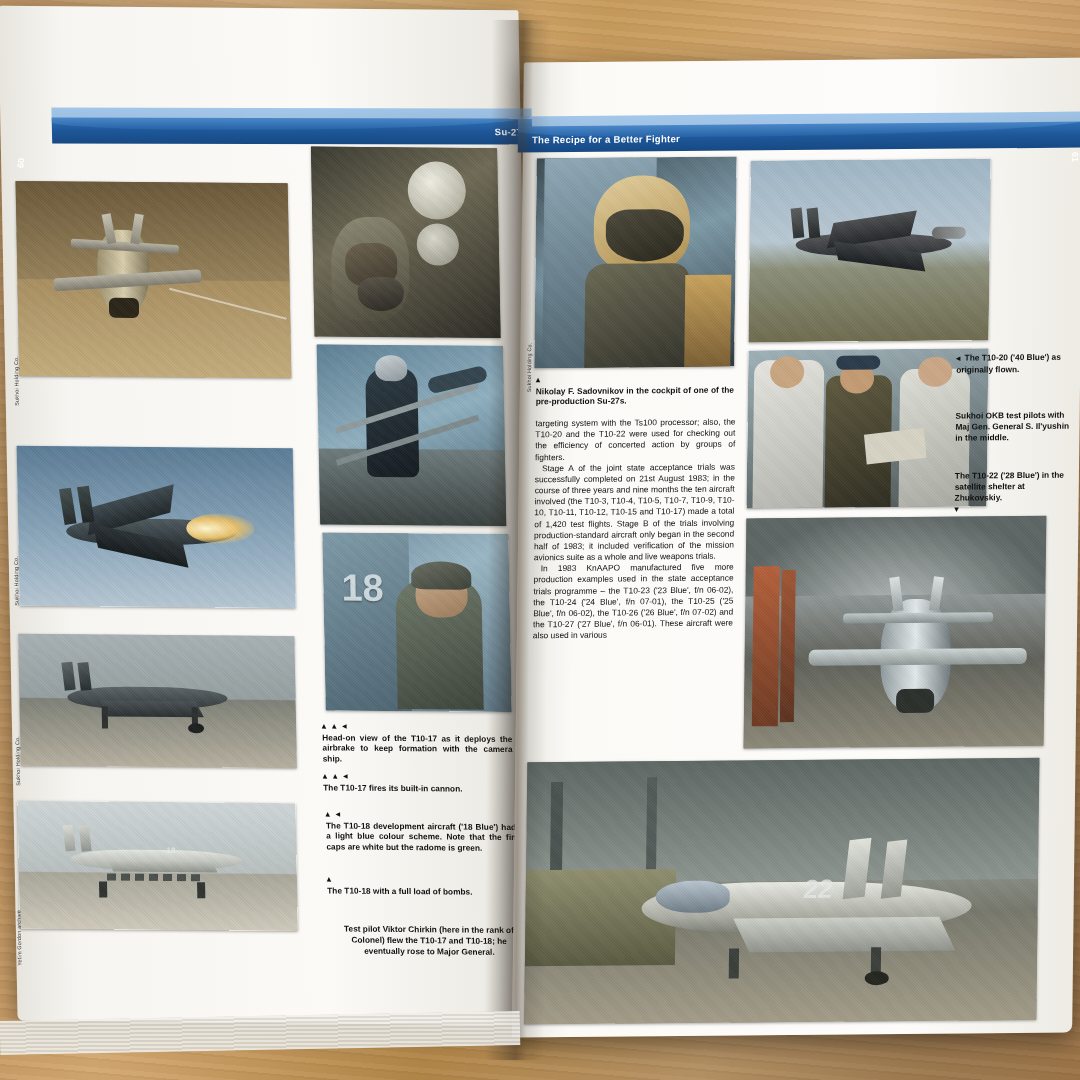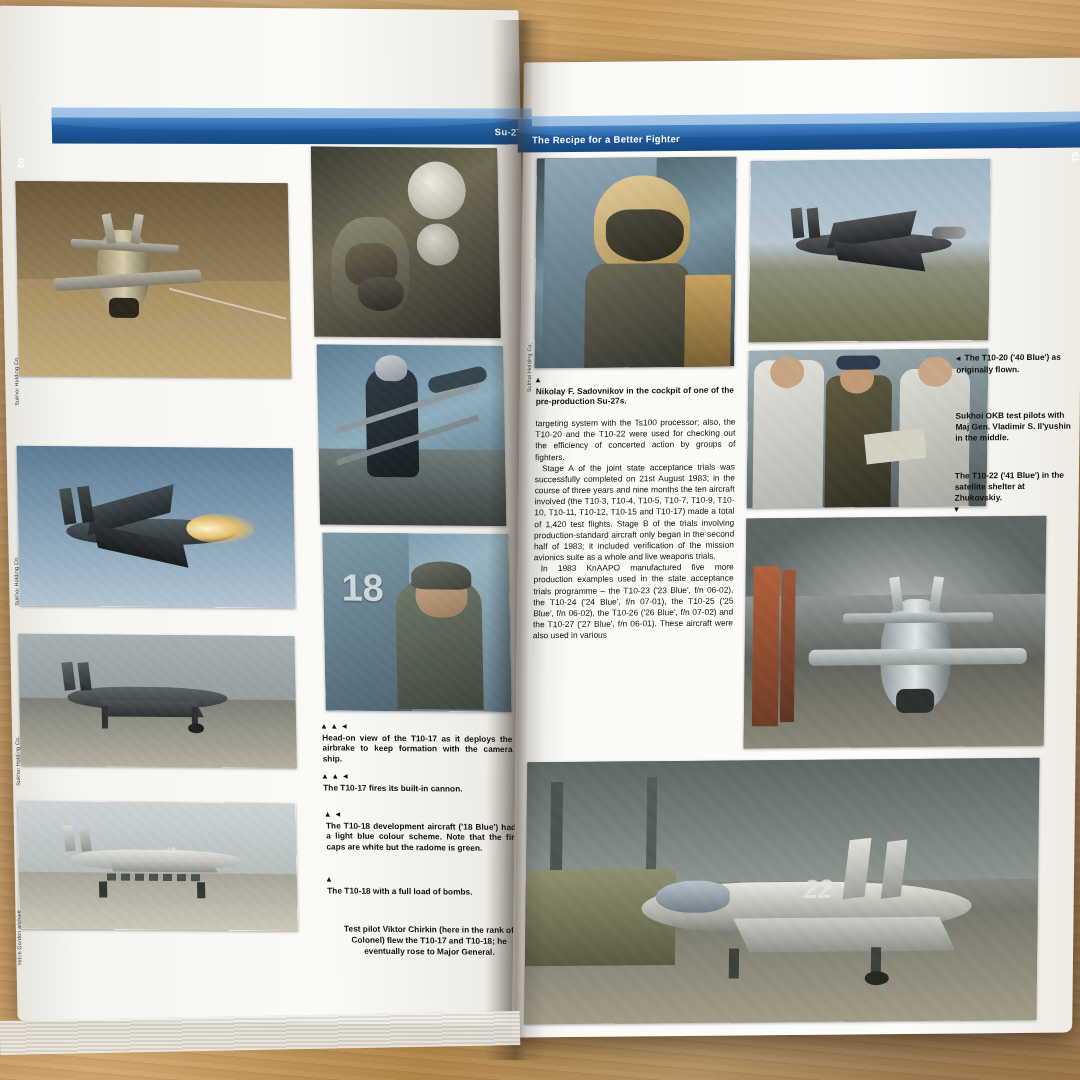--- a/index.html
+++ b/index.html
@@ -395,24 +395,24 @@
         <p class="first">targeting system with the Ts100 processor; also, the T10-20 and the T10-22 were used for checking out the efficiency of concerted action by groups of fighters.</p>
         <p>Stage A of the joint state acceptance trials was successfully completed on 21st August 1983; in the course of three years and nine months the ten aircraft involved (the T10-3, T10-4, T10-5, T10-7, T10-9, T10-10, T10-11, T10-12, T10-15 and T10-17) made a total of 1,420 test flights. Stage B of the trials involving production-standard aircraft only began in the second half of 1983; it included verification of the mission avionics suite as a whole and live weapons trials.</p>
         <p>In 1983 KnAAPO manufactured five more production examples used in the state acceptance trials programme – the T10-23 ('23 Blue', f/n 06-02), the T10-24 ('24 Blue', f/n 07-01), the T10-25 ('25 Blue', f/n 06-02), the T10-26 ('26 Blue', f/n 07-02) and the T10-27 ('27 Blue', f/n 06-01). These aircraft were also used in various</p>
       </div>
 
       <div class="cap" style="left:436px; top:294px; width:112px; text-align:left;">
         <span class="tri">◂</span>
         <span>The T10-20 ('40 Blue') as originally flown.</span>
       </div>
       <div class="cap" style="left:436px; top:352px; width:116px; text-align:left;">
-        <span>Sukhoi OKB test pilots with Maj Gen. Vladimir S. Il'yushin in the middle.</span>
+        <span>Sukhoi OKB test pilots with Maj Gen. General S. Il'yushin in the middle.</span>
       </div>
       <div class="cap" style="left:436px; top:412px; width:116px; text-align:left;">
-        <span>The T10-22 ('41 Blue') in the satellite shelter at Zhukovskiy.</span><br>
+        <span>The T10-22 ('28 Blue') in the satellite shelter at Zhukovskiy.</span><br>
         <span class="tri">▾</span>
       </div>
 
       <div class="side-credit" style="left:6px; top:330px;">Sukhoi Holding Co.</div>
     </div>
 
     <div class="banner banner-left">
       <div class="swoosh"></div>
       <span style="position:relative;">Su-27</span>
     </div>

